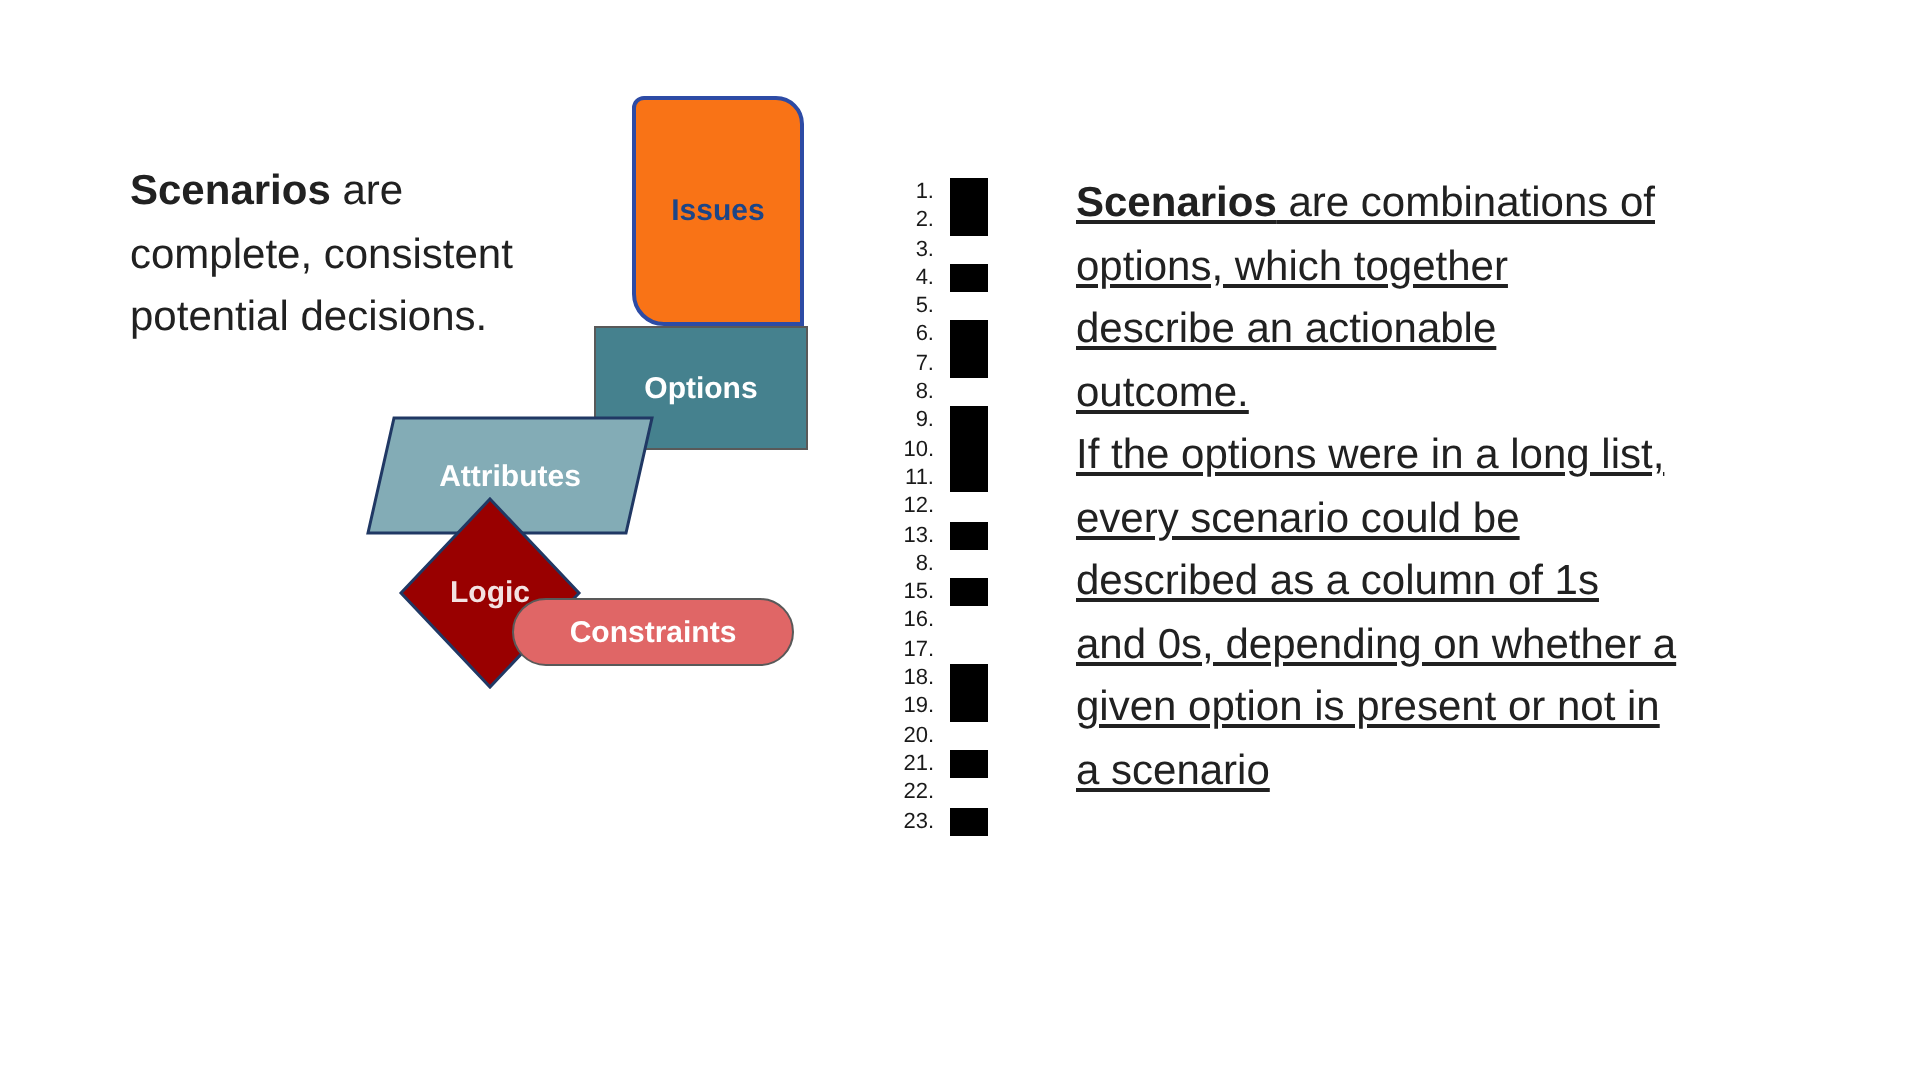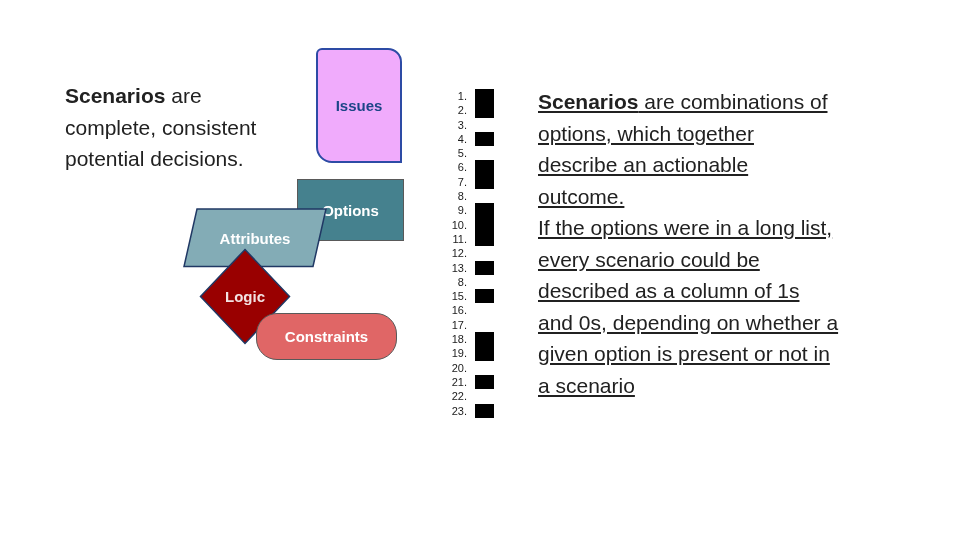--- a/index.html
+++ b/index.html
@@ -34,21 +34,21 @@
   .options-shape{
     position:absolute;left:297px;top:163px;width:107px;height:62px;
     border:1.5px solid;z-index:2;box-sizing:border-box;
   }
   .svg-shape{position:absolute;overflow:visible;}
   .attributes-wrap{left:182px;top:208px;width:146px;height:60px;z-index:3;}
   .logic-wrap{left:199px;top:248px;width:92px;height:97px;z-index:4;}
   .svg-shape svg{position:absolute;left:0;top:0;width:100%;height:100%;}
   .svg-shape .shape-label{position:absolute;left:0;top:0;}
   .constraints-shape{
-    position:absolute;left:256px;top:313px;width:141px;height:47px;
+    position:absolute;left:256px;top:299px;width:141px;height:34px;
     border:1.5px solid;border-radius:21px;z-index:5;box-sizing:border-box;
   }
 
   
   .binary-column{position:absolute;left:437px;top:89px;}
   .bit-row{display:flex;align-items:stretch;height:14.3px;}
   .bit-row .num{
     width:30px;text-align:right;font-size:11px;line-height:14.3px;
     color:#1a1a1a;flex:0 0 30px;
   }
@@ -56,25 +56,25 @@
 </style>
 </head>
 <body>
 
 <div class="slide">
 
   <div class="note left-note"><b>Scenarios</b><span class="prelines"> are
 complete, consistent
 potential decisions.</span></div>
 
-  <div class="issues-shape" style="background-color: #f0abfc; border-color: rgb(45, 75, 165); color: rgb(28, 69, 135);">
+  <div class="issues-shape" style="background-color: #f97316; border-color: rgb(45, 75, 165); color: rgb(28, 69, 135);">
     <span class="shape-label">Issues</span>
   </div>
 
-  <div class="options-shape" style="background-color: rgb(69, 129, 142); border-color: rgb(89, 89, 89); color: rgb(255, 255, 255); margin-top: 16px;">
+  <div class="options-shape" style="background-color: rgb(69, 129, 142); border-color: rgb(89, 89, 89); color: rgb(255, 255, 255);">
     <span class="shape-label">Options</span>
   </div>
 
   <div class="svg-shape logic-wrap">
     <svg viewBox="0 0 92 97">
       <polygon points="46,1.5 90.5,48.5 46,95.5 1.5,48.5" stroke-width="1.5" fill="#990000" stroke="#203864"></polygon>
     </svg>
     <span class="shape-label" style="color: rgb(243, 226, 226);">Logic</span>
   </div>
 

